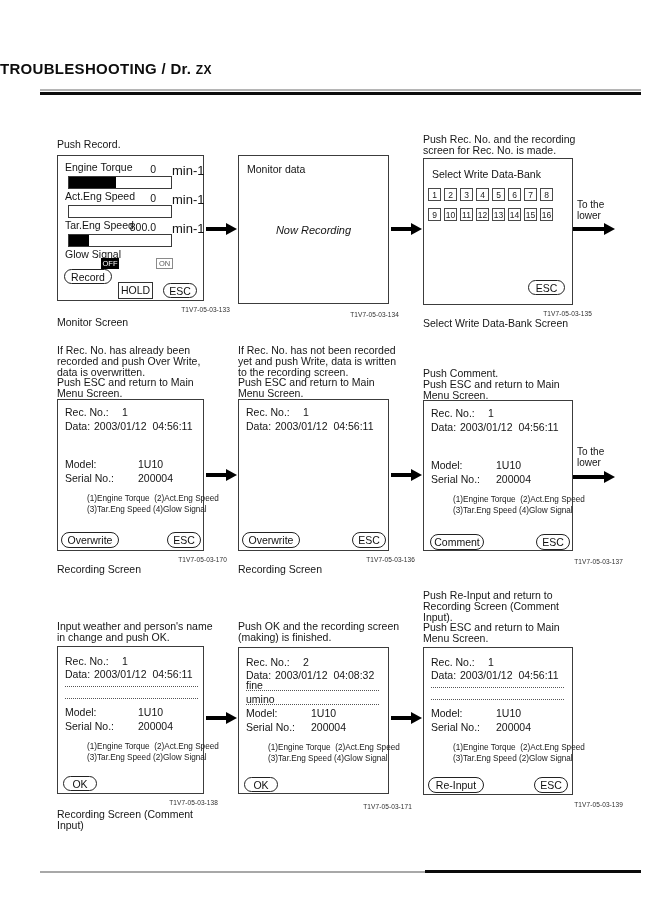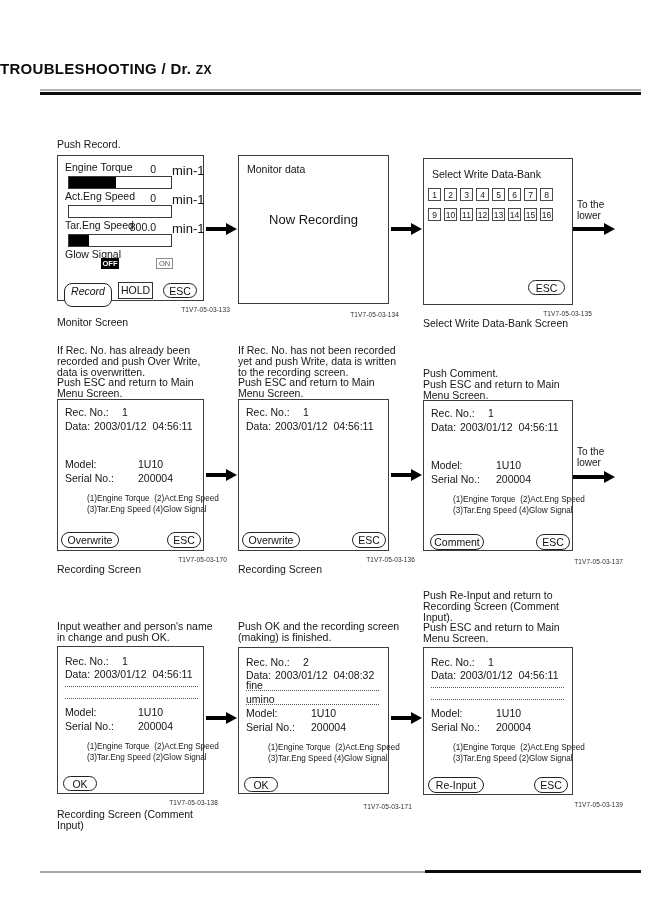--- a/index.html
+++ b/index.html
@@ -77,31 +77,31 @@
   #note-r2{left:577px;top:446px;}
 
   
   .m-label{position:absolute;font-size:10.5px;white-space:pre;}
   .m-val{position:absolute;font-size:10.5px;width:62px;text-align:right;white-space:pre;}
   .m-unit{position:absolute;font-size:13px;white-space:pre;}
   .bar{position:absolute;left:10px;width:104px;height:13px;border:1.5px solid #3a3a3a;
        box-sizing:border-box;background:#fff;}
   .bar .fill{height:100%;background:#000;}
   .glow-off{position:absolute;left:43px;top:102px;width:18px;height:11px;background:#000;color:#fff;
-            font-size:7.5px;font-weight:bold;text-align:center;line-height:11px;}
+            font-size:7.5px;font-weight:normal;text-align:center;line-height:11px;}
   .glow-on{position:absolute;left:98px;top:102px;width:17px;height:11px;border:1px solid #8a8a8a;
            color:#5a5a5a;font-size:7.5px;text-align:center;line-height:10px;box-sizing:border-box;}
   .btn{position:absolute;box-sizing:border-box;text-align:center;font-size:10.5px;
        line-height:14px;border:1.1px solid #222;background:#fff;color:#111;}
   .btn.round{border-radius:8px;}
   .btn.square{border:1.5px solid #333;}
 
   
   .md-title{position:absolute;left:8px;top:7px;font-size:10.5px;}
-  .md-status{position:absolute;left:0;top:56px;width:100%;text-align:center;font-size:13px;}
+  .md-status{position:absolute;left:0;top:68px;width:100%;text-align:center;font-size:11px;font-style:italic;}
 
   
   .db-title{position:absolute;left:8px;top:9px;font-size:10.5px;}
   .bank-row{position:absolute;left:4px;display:flex;gap:3px;}
   .bank-row.r1{top:29px;}
   .bank-row.r2{top:49px;}
   .bank{width:13px;height:13px;border:1px solid #4a4a4a;font-size:8.5px;text-align:center;
         line-height:13px;box-sizing:border-box;color:#222;}
 
   
@@ -125,20 +125,22 @@
   <div class="title">
     <span>TROUBLESHOOTING / Dr.</span>
     <span class="suffix">ZX</span>
   </div>
   <div class="hrule">
       <div class="g"></div>
       <div class="b"></div>
     </div>
 
   <div class="cap" id="cap-r1c1">Push Record.</div>
+  <div class="cap" id="cap-r1c3">Push Rec. No. and the recording
+screen for Rec. No. is made.</div>
 
   <div class="screen" id="scr-monitor">
     <div class="m-label" style="left:7px;top:5px;">Engine Torque</div>
     <div class="m-val" style="left:36px;top:7px;">0</div>
     <div class="m-unit" style="left:114px;top:7px;">min-1</div>
     <div class="bar" style="top:20px;">
       <div class="fill" style="width: 46%;"></div>
     </div>
 
     <div class="m-label" style="left:7px;top:34px;">Act.Eng Speed</div>
@@ -152,21 +154,21 @@
     <div class="m-val" style="left:36px;top:65px;">800.0</div>
     <div class="m-unit" style="left:114px;top:65px;">min-1</div>
     <div class="bar" style="top:78px;">
       <div class="fill" style="width: 20%;"></div>
     </div>
 
     <div class="m-label" style="left:7px;top:92px;">Glow Signal</div>
     <div class="glow-off">OFF</div>
     <div class="glow-on">ON</div>
 
-    <div class="btn round" style="left:6px;top:127px;width:48px;height:24px;font-style:italic;">Record</div>
+    <div class="btn round" style="left:6px;top:113px;width:48px;height:15px;">Record</div>
     <div class="btn square" style="left:60px;top:126px;width:35px;height:17px;line-height:15px;">HOLD</div>
     <div class="btn round" style="left:105px;top:127px;width:34px;height:15px;">ESC</div>
   </div>
   <div class="code" id="code-133">T1V7-05-03-133</div>
   <div class="slabel" id="lbl-monitor">Monitor Screen</div>
 
   <div class="arrow" id="arr-r1a">
       <div class="shaft"></div>
       <div class="head"></div>
     </div>

